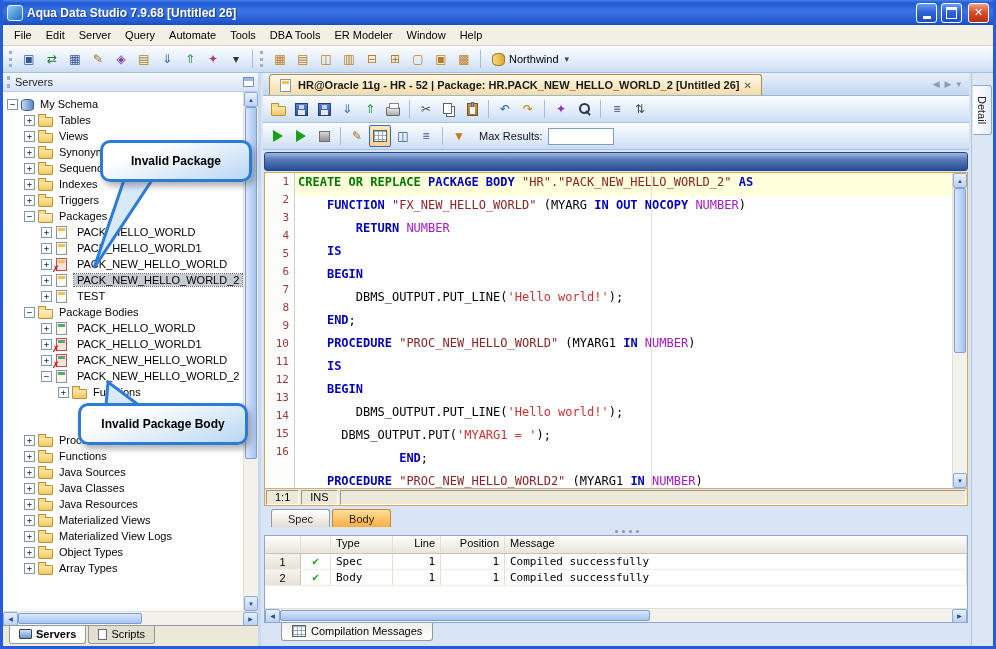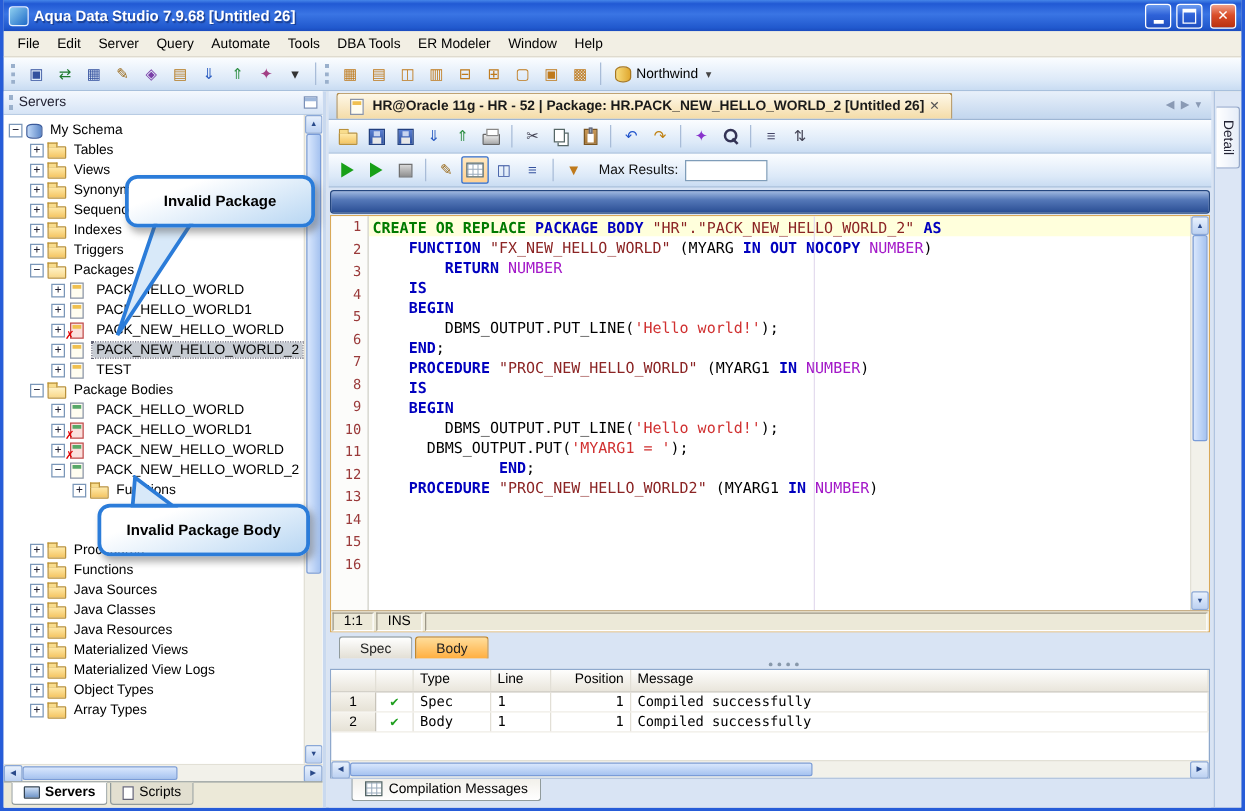--- a/index.html
+++ b/index.html
@@ -117,21 +117,21 @@
 
 .blue-bar{height:19px;flex:0 0 auto;margin:2px 1px 1px;border-radius:3px;background:linear-gradient(#9FB8E0,#5578B8 40%,#2A4E94);border:1px solid #24467F}
 
 
 .editor-wrap{flex:1;min-height:0;margin:0 1px;border:1px solid #D8A858;background:#fff;display:flex;flex-direction:column}
 .editor{flex:1;min-height:0;display:flex}
 .gutter{width:30px;flex:0 0 auto;background:#FCFCFA;border-right:1px solid #D0D0C8}
 .gutter .ln{height:18px;line-height:18px;text-align:right;padding-right:5px;color:#9A3A3A;font-family:"DejaVu Sans Mono",monospace;font-size:11px}
 .code-area{flex:1;position:relative;overflow:hidden;font-family:"DejaVu Sans Mono",monospace;font-size:12px}
 .guide{position:absolute;left:356px;top:0;bottom:0;width:1px;background:#E4DCEE}
-.cline{height:16px;line-height:18px;white-space:pre;padding-left:3px}
+.cline{height:23px;line-height:18px;white-space:pre;padding-left:3px}
 .cline.cur{background:#FFFFDC}
 .seg-k{color:#000}
 .seg-g{color:#007A00;font-weight:bold}
 .seg-b{color:#0000BE;font-weight:bold}
 .seg-m{color:#8B2424}
 .seg-p{color:#A318C8;font-weight:normal}
 .seg-s{color:#D03030}
 .ed-status{height:17px;flex:0 0 auto;background:#ECE9D8;border-top:1px solid #C8B088;display:flex;font-size:11px;padding:0 1px;align-items:center;gap:2px}
 .ed-cell{border:1px solid;border-color:#9D9888 #FFF #FFF #9D9888;height:15px;display:flex;align-items:center;padding:0 8px}
 .ed-fill{flex:1}
@@ -144,21 +144,21 @@
 .dots::before{content:"";width:3px;height:3px;background:#8898AA;border-radius:50%;box-shadow:7px 0 #8898AA,14px 0 #8898AA,21px 0 #8898AA}
 
 
 .results-wrap{height:88px;flex:0 0 auto;margin:0 1px;border:1px solid #8EA8CC;background:#fff;display:flex;flex-direction:column}
 .rheader{height:18px;flex:0 0 auto;display:flex;background:linear-gradient(#FEFEFD,#E9E5DB);border-bottom:1px solid #C8C4BA}
 .rcell{padding:1px 5px;border-right:1px solid #E2DFD6;overflow:hidden;white-space:nowrap}
 .hcell{font-size:11px;color:#000}
 .rc-num{width:36px;flex:0 0 auto;text-align:center}
 .rc-chk{width:30px;flex:0 0 auto;text-align:center}
 .rc-type{width:62px;flex:0 0 auto}
-.rc-line{width:48px;flex:0 0 auto;}
+.rc-line{width:48px;flex:0 0 auto;text-align:right}
 .rc-pos{width:64px;flex:0 0 auto;text-align:right}
 .rc-msg{flex:1}
 .rbody{flex:1}
 .rrow{height:16px;display:flex;border-bottom:1px solid #EFEDE6;font-family:"DejaVu Sans Mono",monospace;font-size:11px;align-items:center}
 .rrow .gcell{background:linear-gradient(#F6F4EE,#E6E2D6);border-right:1px solid #C8C4BA;height:100%;display:flex;align-items:center;justify-content:center;font-family:"Liberation Sans",sans-serif}
 .ok-mark::before{content:"✔";color:#1E9E1E;font-weight:bold}
 
 .bottom-tabstrip{height:23px;flex:0 0 auto;background:#D9E4F4;display:flex;align-items:flex-start;padding-left:18px}
 .bottom-tab{display:flex;align-items:center;gap:5px;padding:2px 10px 3px;border:1px solid #919B9C;border-top:none;border-radius:0 0 3px 3px;background:linear-gradient(#F2F0EA,#FFF)}
 

